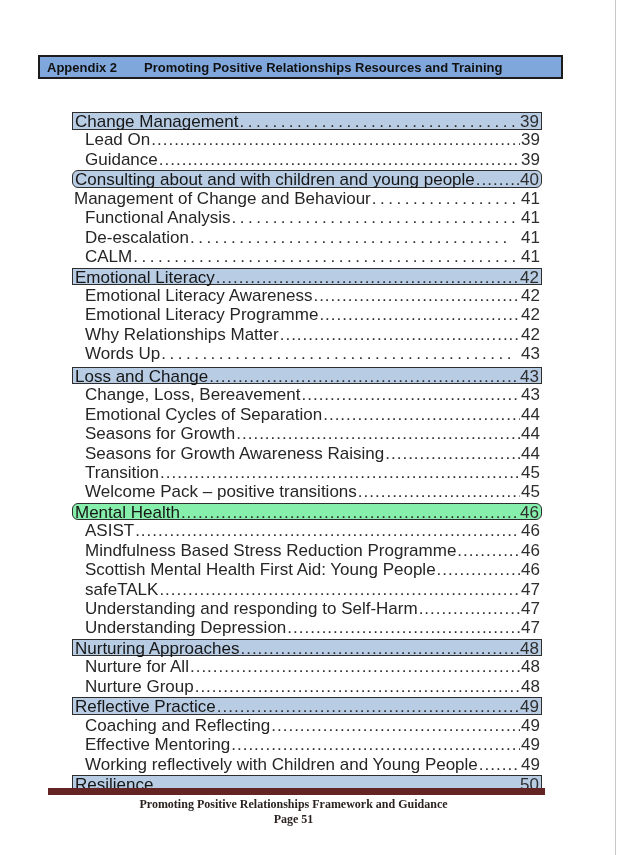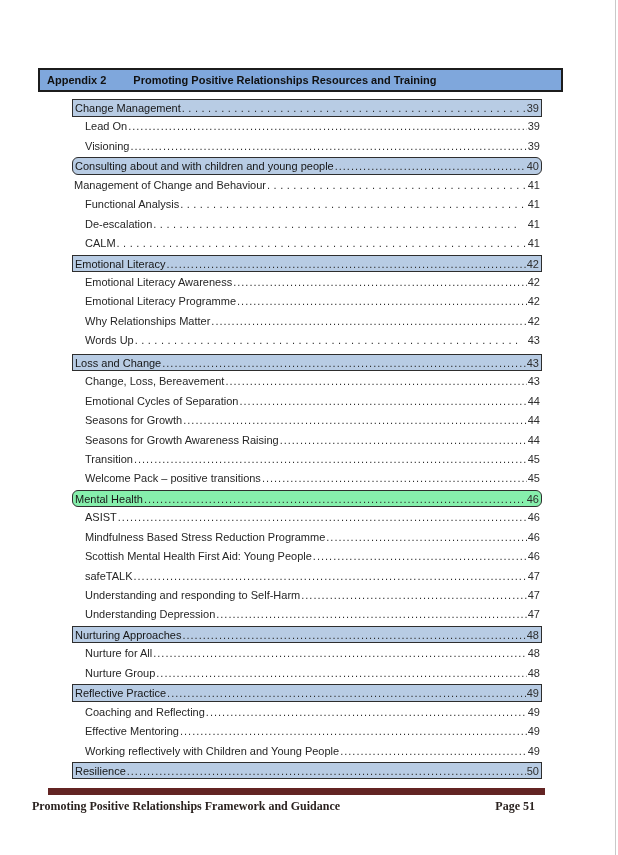--- a/index.html
+++ b/index.html
@@ -7,31 +7,31 @@
     width:618px;height:855px;position:relative;background:#ffffff;
     font-family:"Liberation Sans","DejaVu Sans",sans-serif;
     overflow:hidden;
   }
   .page-edge{
     position:absolute;left:615px;top:0;width:1px;height:855px;
     background:#c9c9c9;
   }
   
   .appendix-bar{
-    position:absolute;left:38px;top:68px;width:525px;height:24px;
+    position:absolute;left:38px;top:55px;width:525px;height:24px;
     box-sizing:border-box;border:2px solid #1c1c1c;
     display:flex;align-items:center;
-    font-size:11px;font-weight:bold;color:#111111;
+    font-size:13px;font-weight:bold;color:#111111;
     padding-left:7px;
   }
   .appendix-bar .title{margin-left:27px;}
   
   .toc{
-    position:absolute;left:72px;top:99px;width:470px;
-    font-size:11px;color:#262626;
+    position:absolute;left:72px;top:112px;width:470px;
+    font-size:17px;color:#262626;
   }
   .toc-row{
     display:flex;align-items:baseline;
     height:17.5px;line-height:17.5px;
     margin-bottom:1.95px;
     box-sizing:border-box;
     white-space:nowrap;
     padding-right:2px;
   }
   .toc-row.space-before{margin-top:4px;}
@@ -49,24 +49,24 @@
   }
   .leader.dense{letter-spacing:1px;}
   .leader.sparse{letter-spacing:3.5px;}
   .toc-row.gap .leader{margin-right:9px;}
   .pagenum{color:#2e2e2e;}
   
   .footer-bar{
     position:absolute;left:48px;top:788px;width:497px;height:7px;
   }
   .footer-text{
-    position:absolute;left:32px;top:797px;width:503px;height:18px;
+    position:absolute;left:42px;top:797px;width:503px;height:18px;
     display:flex;justify-content:space-between;align-items:center;
     font-family:"Liberation Serif","DejaVu Serif",serif;
-    font-weight:bold;font-size:12px;color:#2b2320;
+    font-weight:bold;font-size:12px;color:#2b2320;flex-direction:column;
   }
 </style>
 </head>
 <body>
 
 <div class="page-edge"></div>
 
 <div class="appendix-bar" style="background: rgb(127, 167, 220);">
   <span>Appendix 2</span>
   <span class="title">Promoting Positive Relationships Resources and Training</span>
@@ -77,21 +77,21 @@
       <span>Change Management</span>
       <span class="leader sparse">............................................................................................................................................................................................................................................................................................................</span>
       <span class="pagenum">39</span>
     </div>
     <div class="toc-row sub">
       <span>Lead On</span>
       <span class="leader dense">............................................................................................................................................................................................................................................................................................................</span>
       <span class="pagenum">39</span>
     </div>
     <div class="toc-row sub">
-      <span>Visioning</span>
+      <span>Guidance</span>
       <span class="leader dense">............................................................................................................................................................................................................................................................................................................</span>
       <span class="pagenum">39</span>
     </div>
     <div class="toc-row heading" style="background: rgb(184, 204, 228); border-radius: 6px;">
       <span>Consulting about and with children and young people</span>
       <span class="leader dense">............................................................................................................................................................................................................................................................................................................</span>
       <span class="pagenum">40</span>
     </div>
     <div class="toc-row section">
       <span>Management of Change and Behaviour</span>

